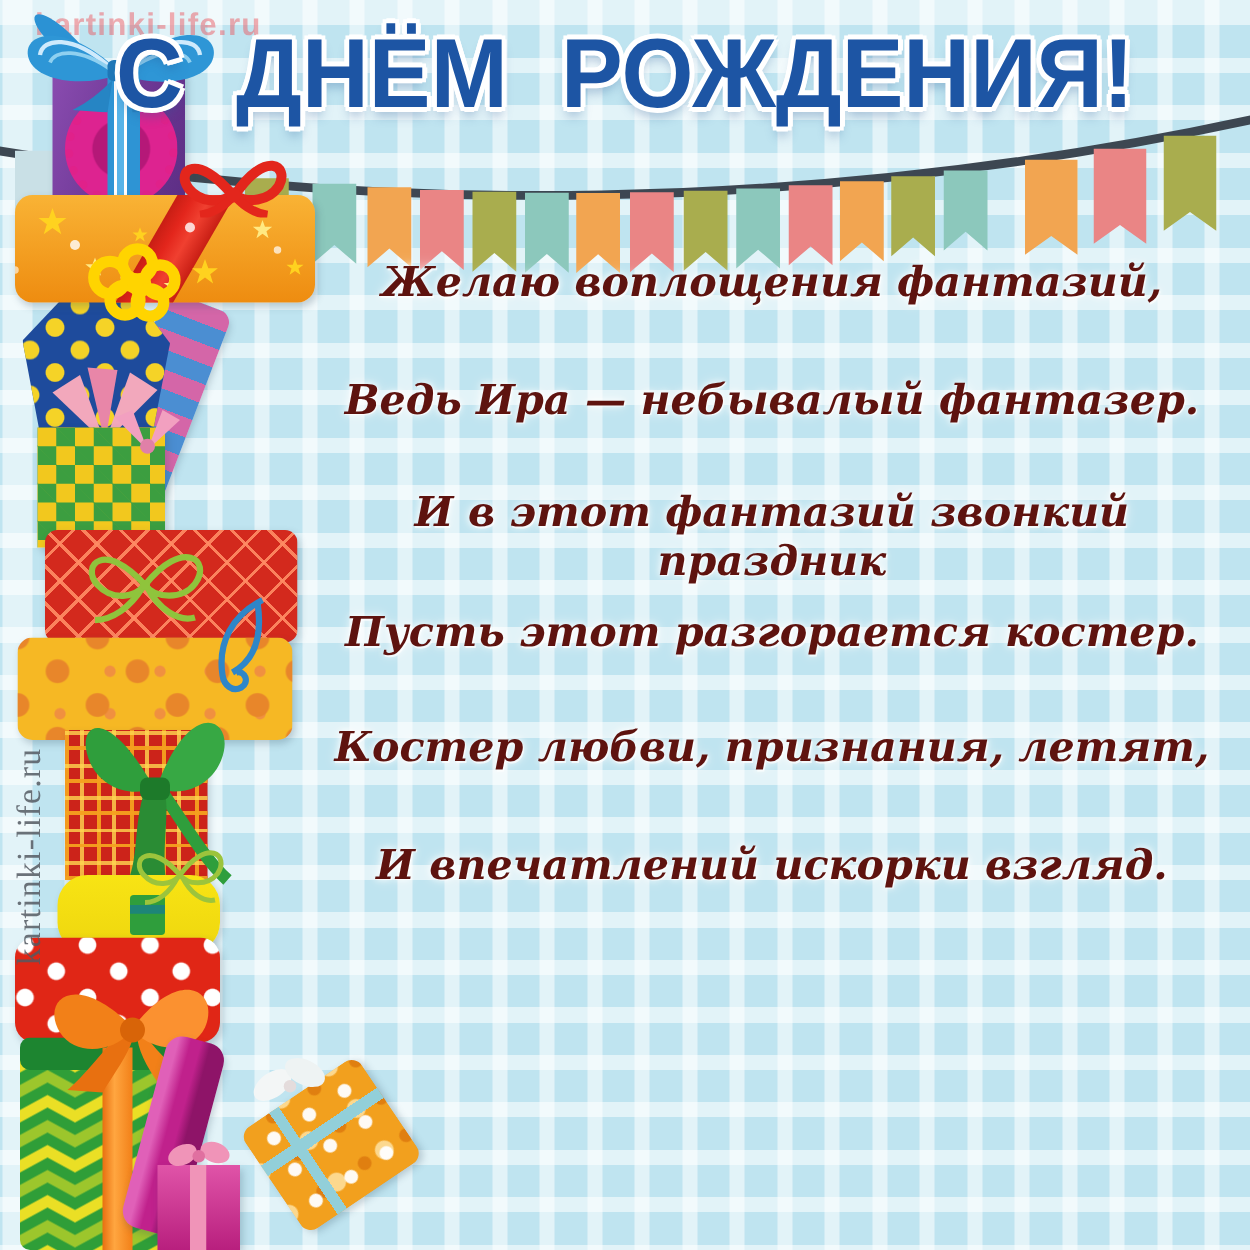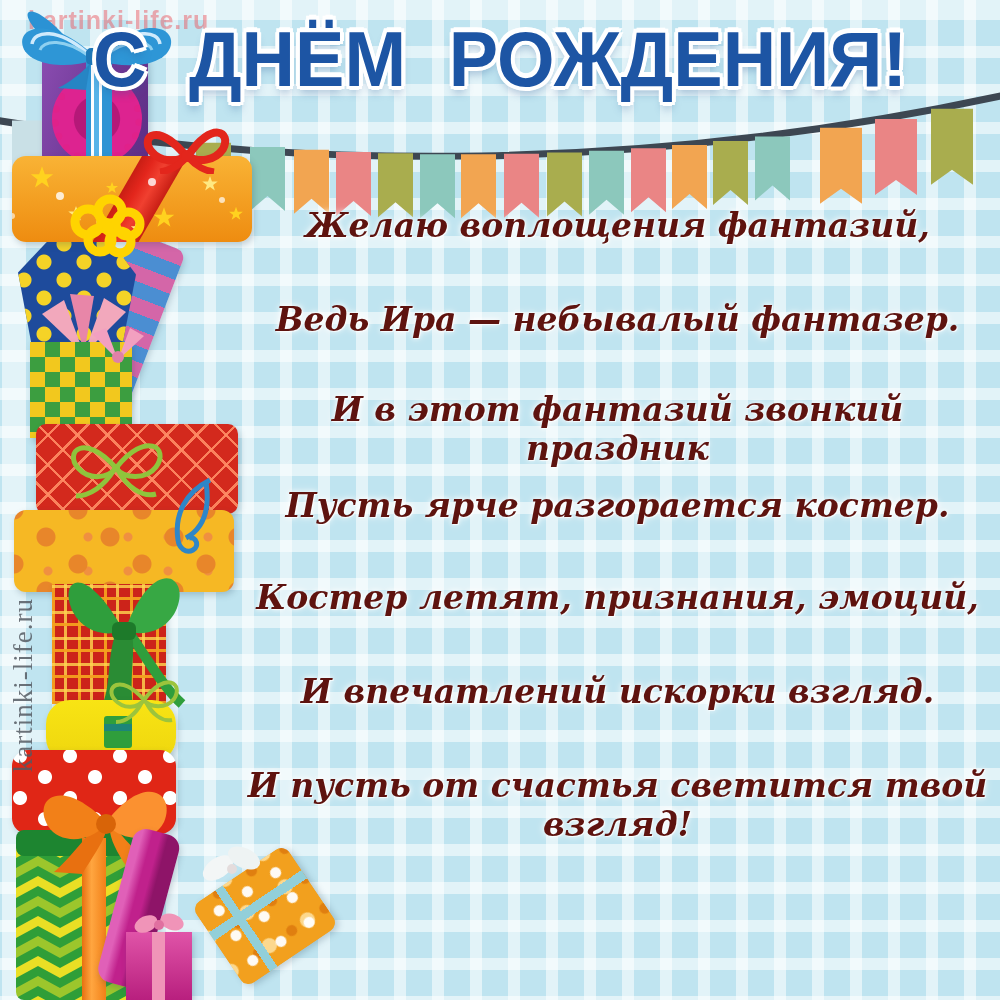--- a/index.html
+++ b/index.html
@@ -302,21 +302,20 @@
     </svg>
 
   </div>
 
   <h1 class="title">С ДНЁМ РОЖДЕНИЯ!</h1>
 
   <div class="poem">
     <p>Желаю воплощения фантазий,</p>
     <p>Ведь Ира — небывалый фантазер.</p>
     <p>И в этот фантазий звонкий праздник</p>
-    <p>Пусть ярче разгорается костер.</p>
-    <p>Костер летят, признания, эмоций,</p>
+    <p>Пусть этот разгорается костер.</p>
+    <p>Костер любви, признания, летят,</p>
     <p>И впечатлений искорки взгляд.</p>
-    <p>И пусть от счастья светится твой взгляд!</p>
   </div>
 
   <div class="wm-side">kartinki-life.ru</div>
 
 </div>
 
 </body></html>

